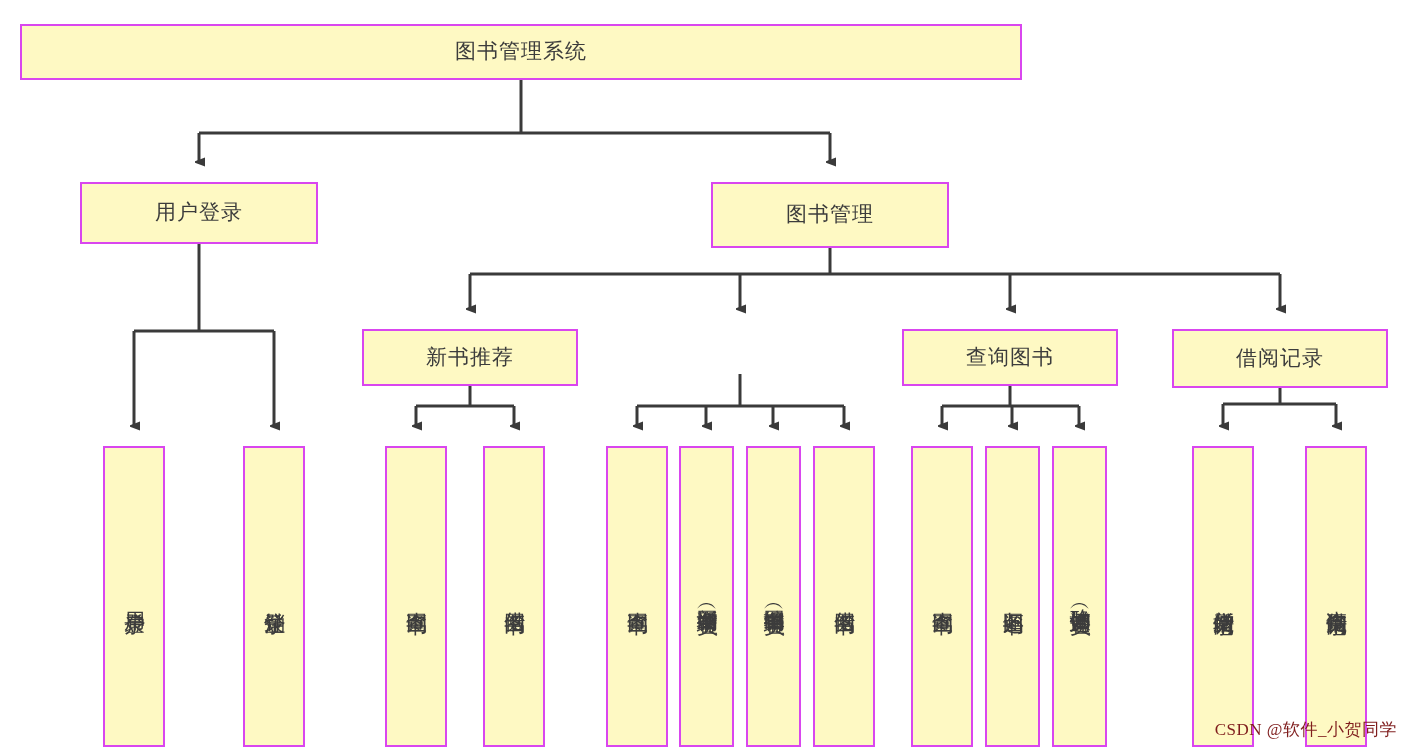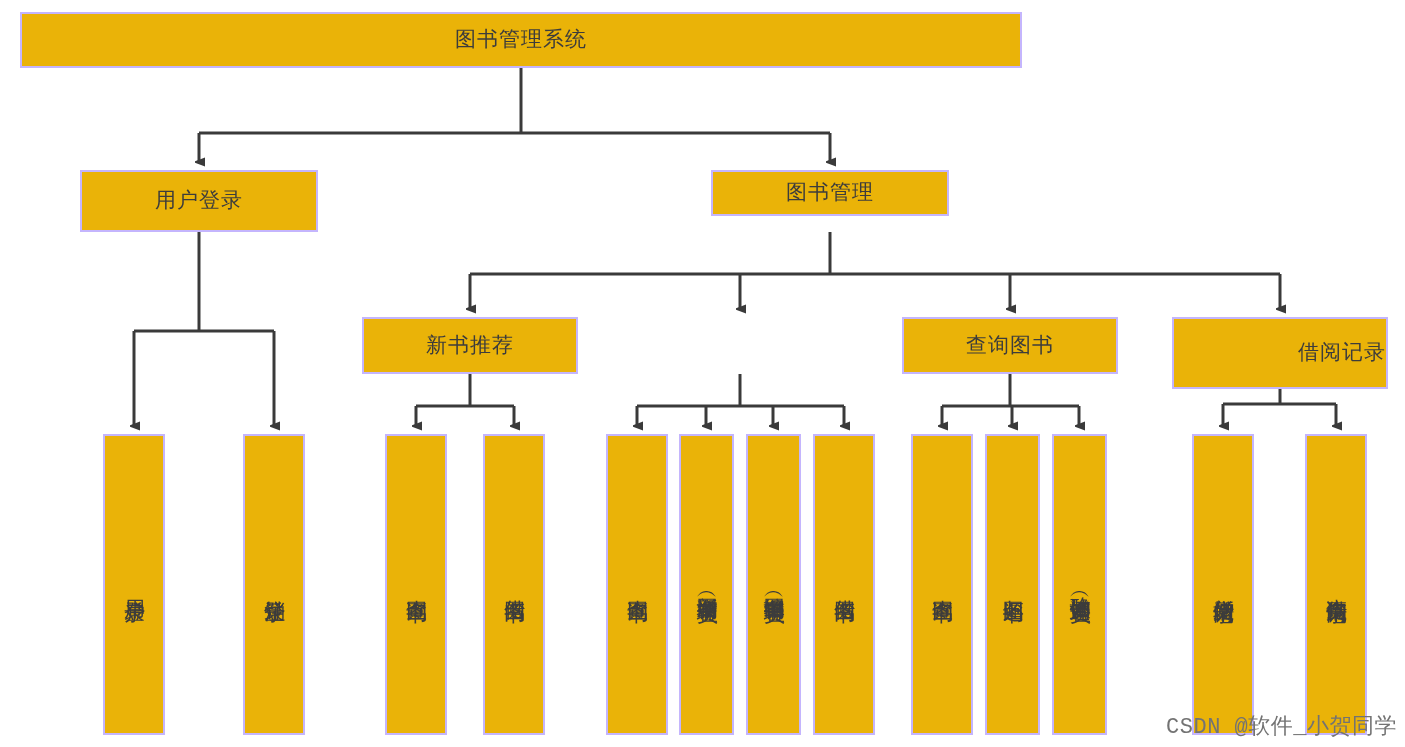--- a/index.html
+++ b/index.html
@@ -22,27 +22,28 @@
     position: absolute;
     left: 0;
     top: 0;
     width: 1405px;
     height: 747px;
     pointer-events: none;
   }
   .node {
     position: absolute;
     box-sizing: border-box;
-    border: 2px solid #c4b5fd;
-    background: #eab308;
+    border: 2px solid #d946ef;
+    background: #fef9c3;
     display: flex;
     align-items: center;
     justify-content: center;
     color: #3c3c3c;
     z-index: 2;
+    margin-top: 12px;
   }
   .node.horiz {
     font-size: 21px;
     letter-spacing: 1px;
     line-height: 1.2;
   }
   .node.vert {
     font-size: 21px;
     line-height: 1.32;
     letter-spacing: 1px;
@@ -54,26 +55,26 @@
     display: block;
   }
   .node .hlabel {
     display: block;
     white-space: nowrap;
   }
   #watermark {
     position: absolute;
     right: 8px;
     bottom: 6px;
-    font-size: 22px;
-    color: #737373;
+    font-size: 17px;
+    color: #7f1d1d;
     letter-spacing: 0.5px;
     z-index: 5;
     white-space: nowrap;
-    font-family: Liberation Mono, monospace;
+    font-family: Liberation Serif, serif;
   }
 </style>
 </head>
 <body>
 
 <div id="canvas">
 
   <svg id="edges" viewBox="0 0 1405 747" xmlns="http://www.w3.org/2000/svg">
     <defs>
       <marker id="arrow" markerWidth="10" markerHeight="10" refX="5" refY="6" orient="auto" markerUnits="userSpaceOnUse">
@@ -124,31 +125,31 @@
     </g>
   </svg>
 
   <div class="node horiz" style="left:20px; top:12px; width:1002px; height:56px;">
     <span class="hlabel">图书管理系统</span>
   </div>
 
   <div class="node horiz" style="left:80px; top:170px; width:238px; height:62px;">
     <span class="hlabel">用户登录</span>
   </div>
-  <div class="node horiz" style="left:711px; top:170px; width:238px; height:46px;">
+  <div class="node horiz" style="left:711px; top:170px; width:238px; height:66px;">
     <span class="hlabel">图书管理</span>
   </div>
 
   <div class="node horiz" style="left:362px; top:317px; width:216px; height:57px;">
     <span class="hlabel">新书推荐</span>
   </div>
   <div class="node horiz" style="left:902px; top:317px; width:216px; height:57px;">
     <span class="hlabel">查询图书</span>
   </div>
-  <div class="node horiz" style="left:1172px; top:317px; width:216px; height:72px;justify-content:flex-end;">
+  <div class="node horiz" style="left:1172px; top:317px; width:216px; height:59px;">
     <span class="hlabel">借阅记录</span>
   </div>
 
   <div class="node vert" style="left:103px; top:434px; width:62px; height:301px;">
     <span class="vlabel">用户登录</span>
   </div>
   <div class="node vert" style="left:243px; top:434px; width:62px; height:301px;">
     <span class="vlabel">注销登录</span>
   </div>
 

